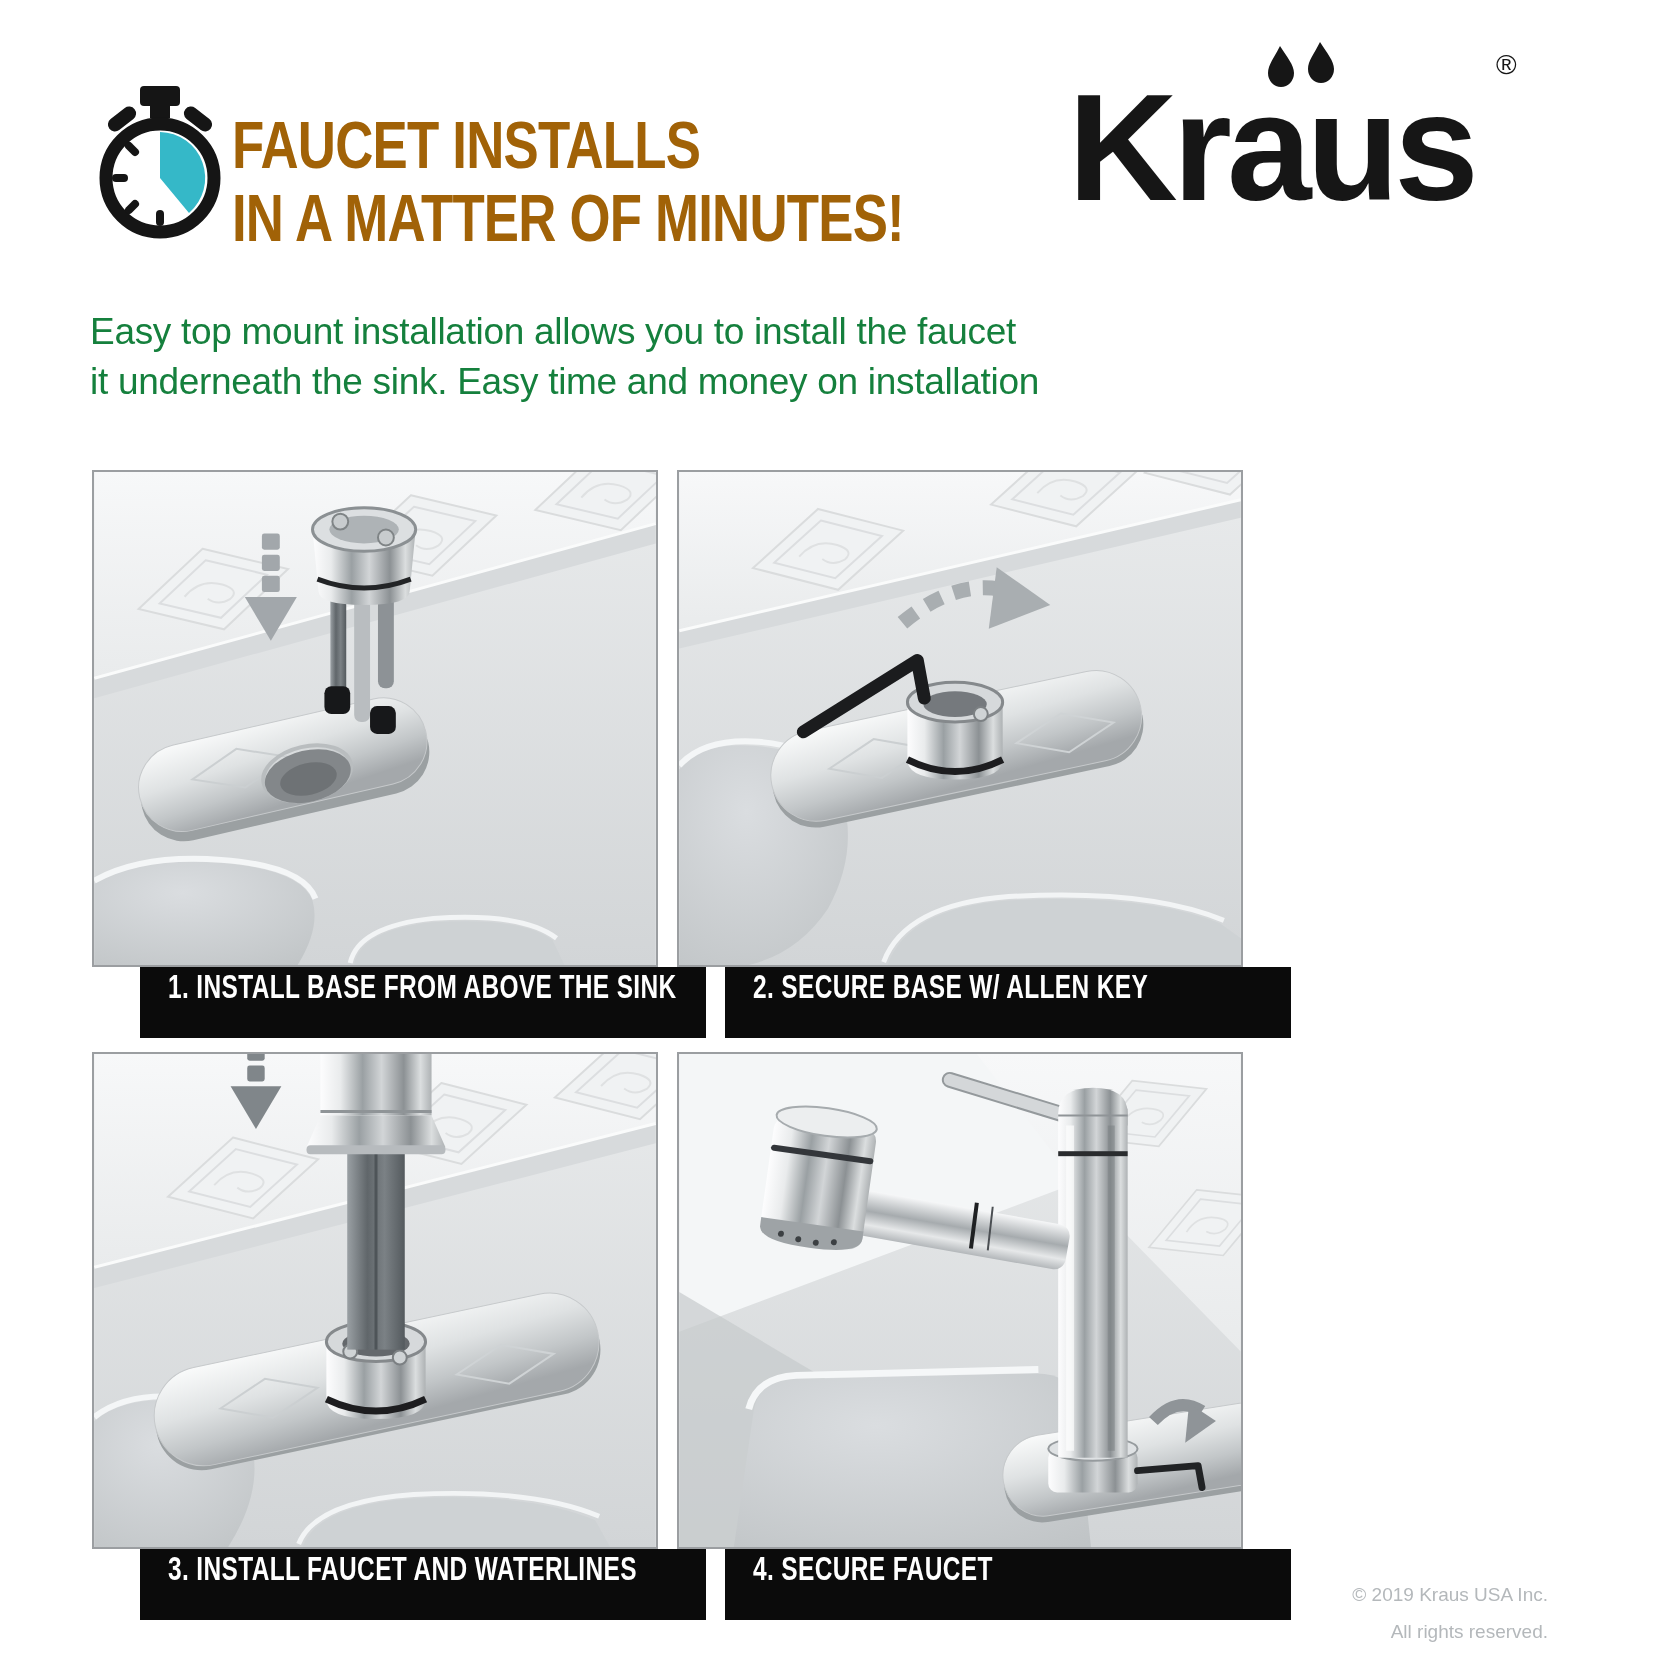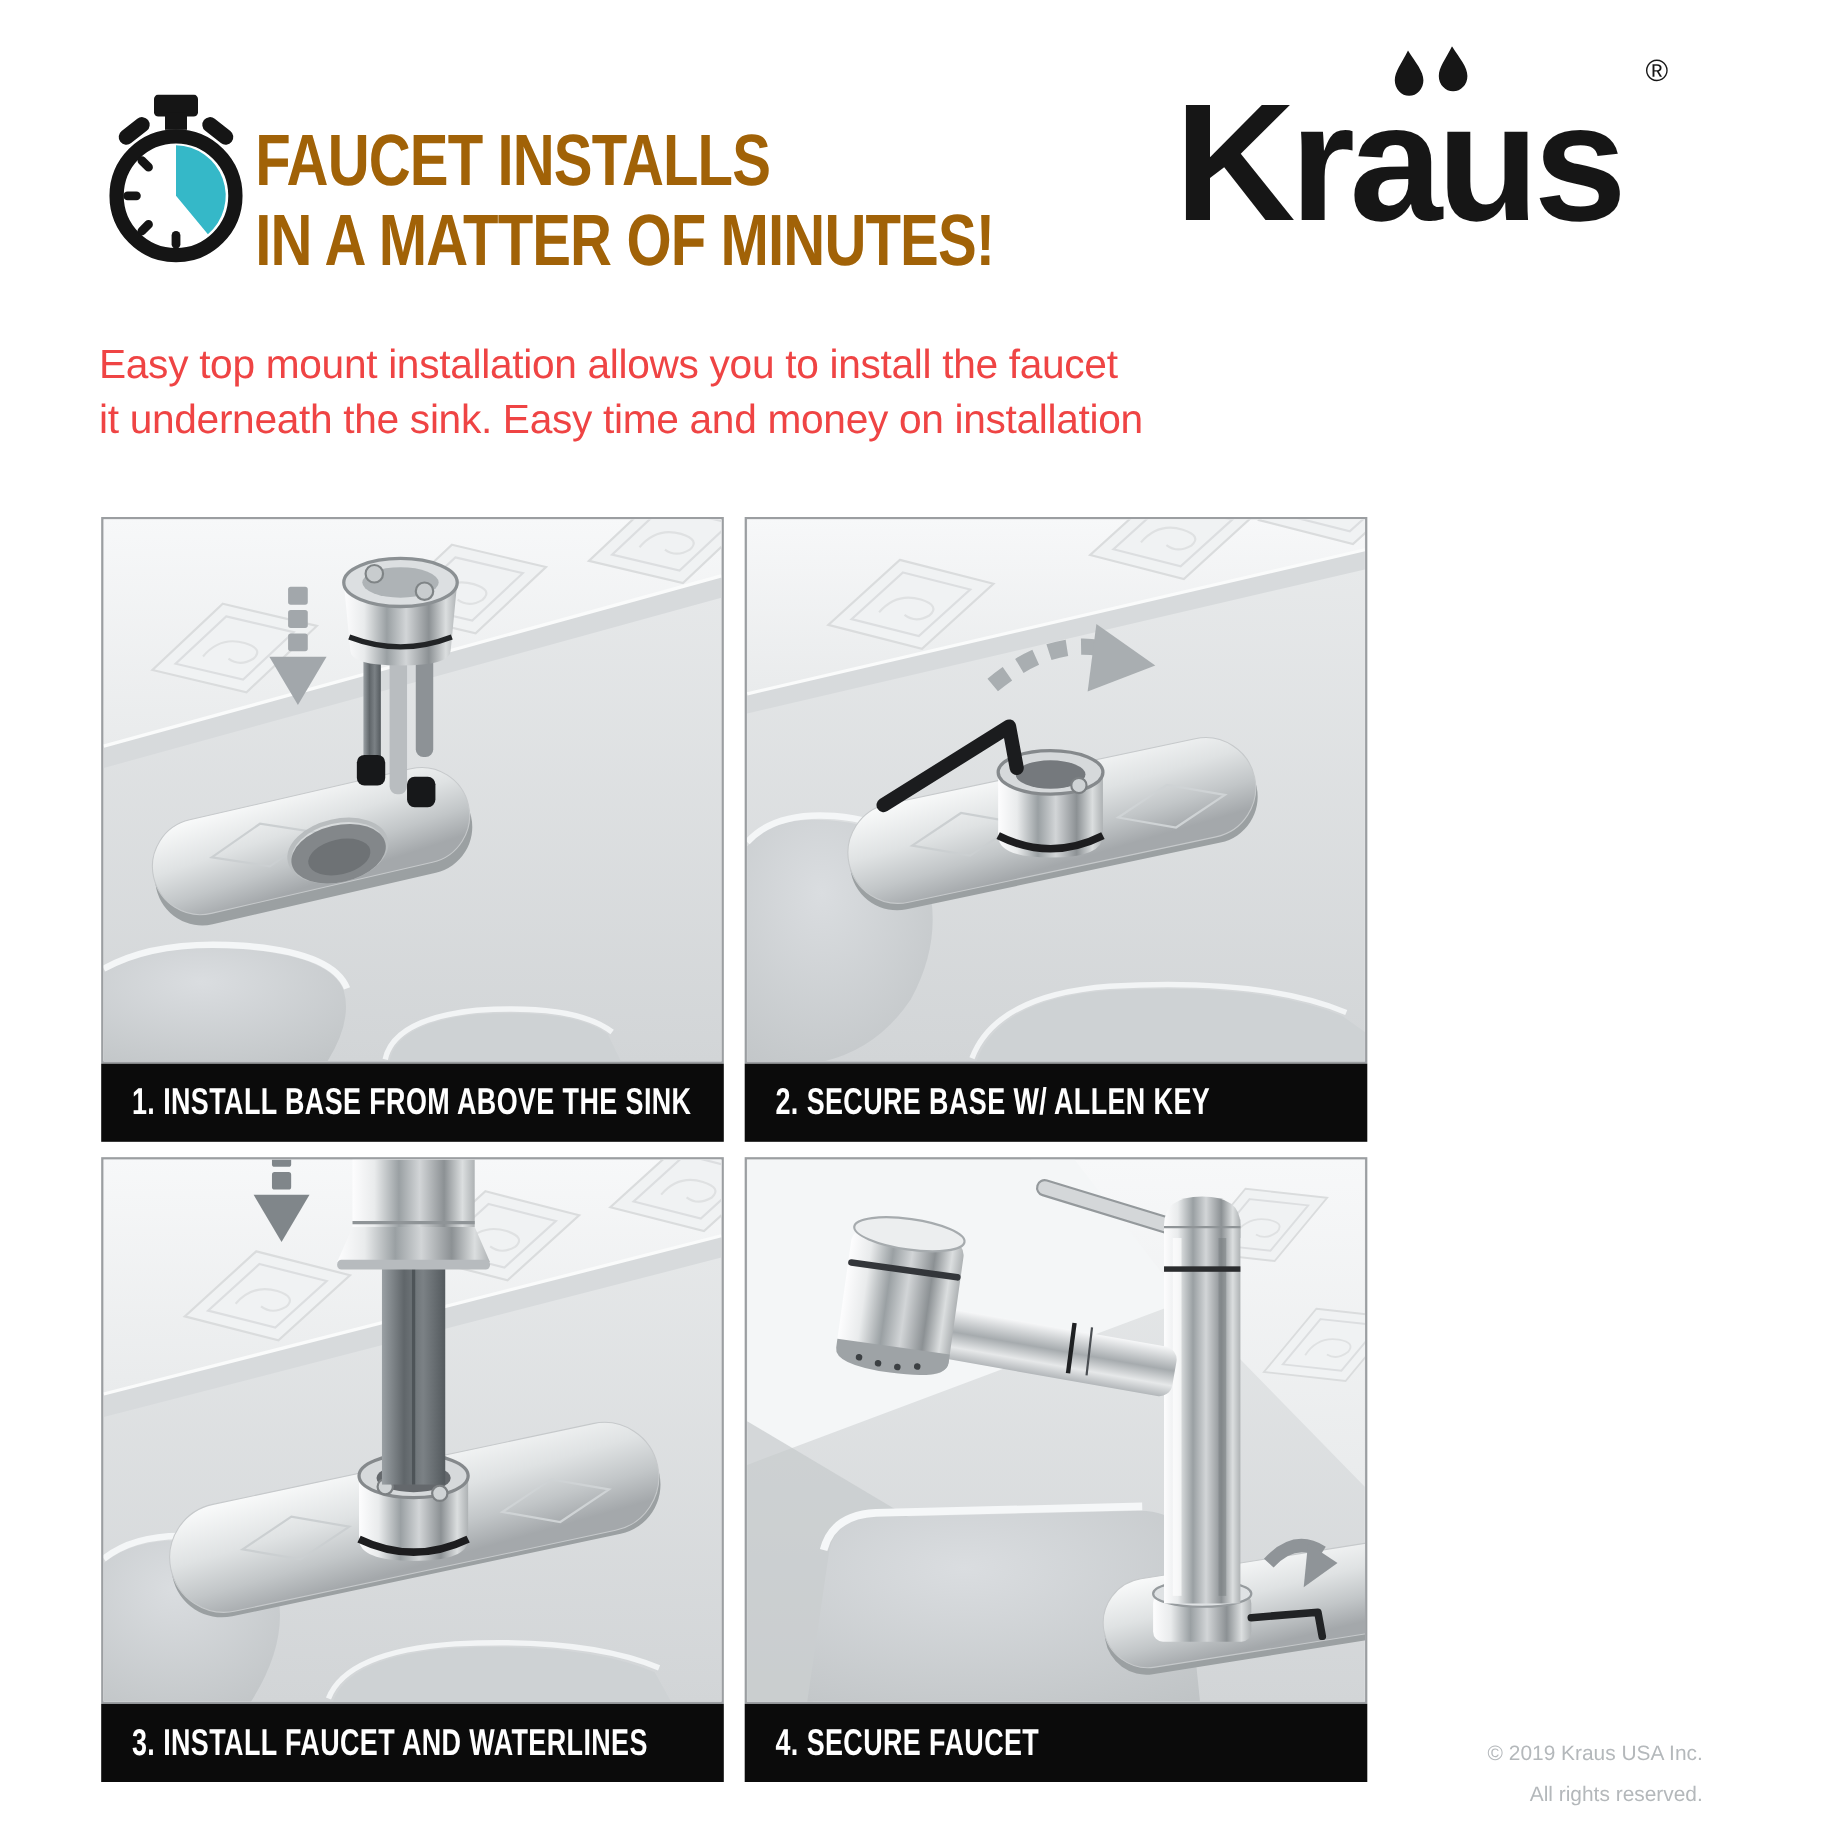--- a/index.html
+++ b/index.html
@@ -7,32 +7,32 @@
   .page{position:relative;width:1680px;height:1680px;background:#ffffff;overflow:hidden;}
 
   
   .stopwatch{position:absolute;left:92px;top:86px;width:136px;height:154px;}
   .title{position:absolute;left:232px;top:88px;color:#a16207;font-weight:bold;}
   .title-line{height:73px;line-height:73px;font-size:66px;letter-spacing:-1px;
               transform:scaleX(0.80);transform-origin:left center;white-space:nowrap;}
   .brand-logo{position:absolute;left:1068px;top:42px;width:452px;height:168px;}
 
   
-  .intro{position:absolute;left:90px;top:270px;width:1220px;color:#ef4444;
+  .intro{position:absolute;left:90px;top:270px;width:1220px;color:#15803d;
          font-size:37px;line-height:50px;letter-spacing:-0.3px;}
 
   
   .steps-grid{position:absolute;left:92px;top:470px;display:grid;
               grid-template-columns:566px 566px;column-gap:19px;row-gap:14px;}
   .step{margin:0;width:566px;}
   .photo{width:566px;height:497px;border:2px solid #9b9ea1;box-sizing:border-box;
          background:#e8eaec;overflow:hidden;}
   .photo svg{display:block;width:100%;height:100%;}
-  .caption{width:566px;height:71px;background:#0b0b0b;display:flex;align-items:center;
-           padding-left:28px;box-sizing:border-box;}
+  .caption{width:566px;height:71px;background:#0b0b0b;display:flex;align-items:flex-start;
+           padding-left:28px;box-sizing:border-box;margin-left:48px;}
   .caption span{color:#ffffff;font-weight:bold;font-size:34px;letter-spacing:0.5px;
                 transform:scaleX(0.72);transform-origin:left center;white-space:nowrap;}
 
   
   .copyright{position:absolute;right:132px;top:1576px;text-align:right;color:#b4b8bb;
              font-size:19px;line-height:37px;}
   .defs-holder{position:absolute;width:0;height:0;overflow:hidden;}
 </style>
 </head>
 <body>

